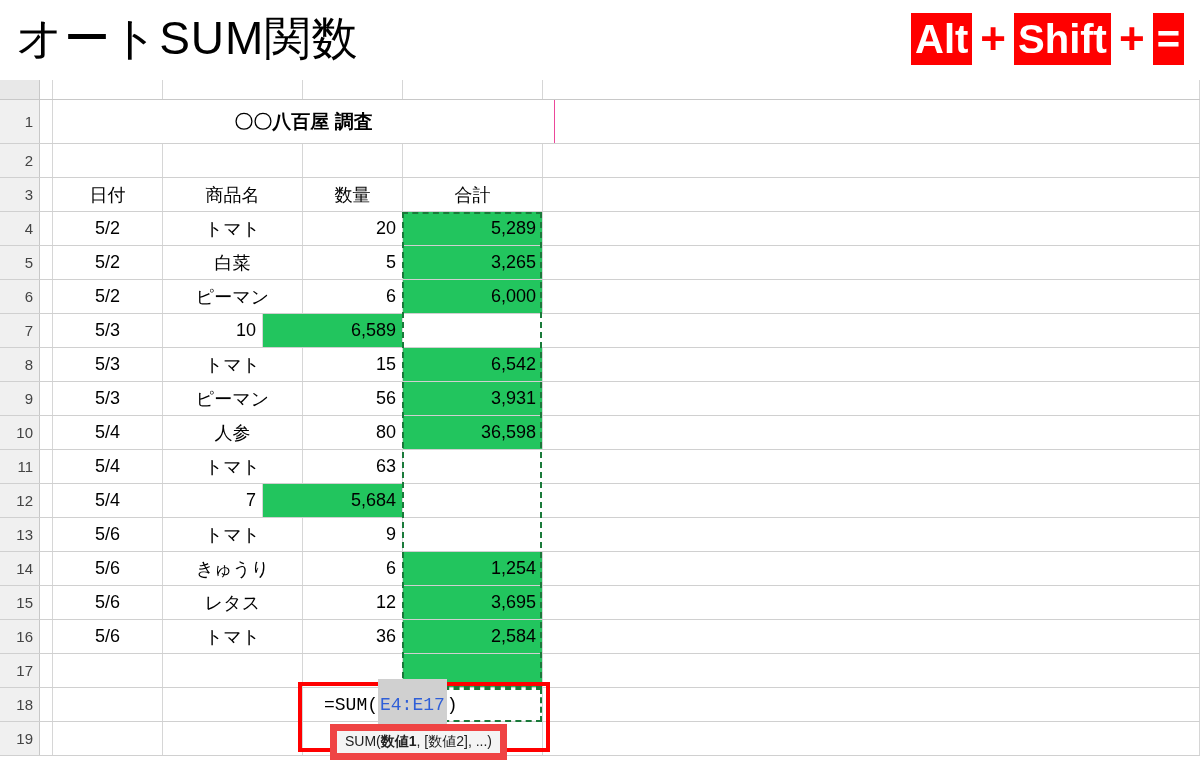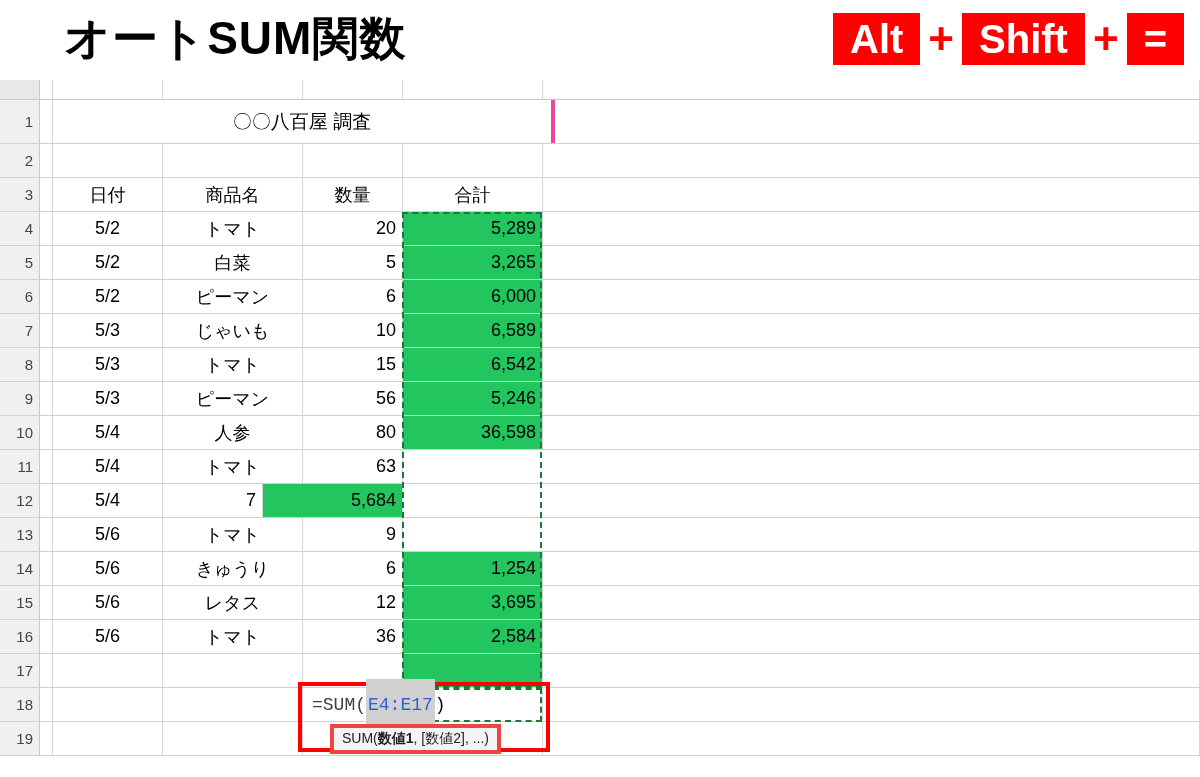--- a/index.html
+++ b/index.html
@@ -1,22 +1,22 @@
 <!DOCTYPE html>
 <html><head>
 <meta charset="utf-8">
 <style>
   * { box-sizing: border-box; }
   html, body { margin: 0; padding: 0; background: #fff; font-family: "Meiryo", "Yu Gothic", sans-serif; }
   .canvas { width: 1200px; height: 777px; position: relative; overflow: hidden; }
 
   .title-bar { position: absolute; top: 8px; left: 16px; right: 16px; display: flex; align-items: center; }
-  .title-text { font-size: 46px; font-weight: 700; letter-spacing: 1px; color: #000; margin-left: 48px; }
+  .title-text { font-size: 46px; font-weight: 400; letter-spacing: 1px; color: #000; }
   .shortcut { margin-left: auto; display: flex; align-items: center; gap: 8px; }
-  .key { background: #ff0000; color: #fff; font-weight: 800; padding: 4px 17px; font-size: 40px; line-height: 1.1; }
+  .key { background: #ff0000; color: #fff; font-weight: 800; padding: 4px 4px; font-size: 40px; line-height: 1.1; }
   .plus { color: #ff0000; font-weight: 800; font-size: 44px; }
 
   .sheet { position: absolute; left: 0; right: 0; top: 80px; bottom: 0; }
 
   
   .row { display: flex; height: 34px; border-bottom: 1px solid #d0d0d0; }
   .row.header { height: 20px; border-bottom: 1px solid #c8c8c8; }
   .rownum { width: 40px; min-width: 40px; border-right: 1px solid #c8c8c8; background: #f0f0f0;
             display: flex; align-items: center; justify-content: flex-end; padding-right: 6px;
             font-size: 15px; color: #444; }
@@ -30,37 +30,37 @@
   
   .c-gap  { width: 12px; min-width: 12px; }
   .c-date { width: 110px; }
   .c-prod { width: 140px; }
   .c-qty  { width: 100px; }
   .c-sum  { width: 140px; }
   .c-rest { flex: 1; }
 
   
   .row.r1 { height: 44px; }
-  .merged-title { border-right: 4px solid #ec4899; display: flex; align-items: center; justify-content: center;
-                  font-size: 19px; flex: 0 0 502px; background: #fff; }
+  .merged-title { border-right: 1px solid #ec4899; display: flex; align-items: center; justify-content: center;
+                  font-size: 19px; flex: 0 0 502px; background: #fff; font-weight: bold; }
 
   
   .ants { position: absolute; border: 2px dashed #1a7a3a; pointer-events: none; z-index: 5; }
 
   
   .redbox { position: absolute; border: 4px solid #ff0000; background: rgba(255,255,255,0); z-index: 6; }
 
   
   .formula-cell { position: absolute; display: flex; align-items: center; z-index: 7;
                   font-family: Consolas, "Courier New", monospace; font-size: 18px;
                   background: #fff; padding: 0 4px; }
-  .formula-cell .fn   { color: #404040; }
+  .formula-cell .fn   { color: #000000; margin-left: 12px; }
   .formula-cell .ref  { color: #2f5fd8; background: #d0d0d0; padding: 16px 2px; }
   .formula-cell .par  { color: #000; }
-  .formula-tooltip { position: absolute; z-index: 7; background: #f4f4f4; border: 4px solid #ef4444;
+  .formula-tooltip { position: absolute; z-index: 7; background: #f4f4f4; border: 7px solid #ef4444;
                      font-size: 14px; padding: 2px 8px; color: #222; white-space: nowrap; }
   .formula-tooltip .bold { font-weight: 700; }
 
   
   .green-dash { position: absolute; border: 2px dashed #1a7a3a; z-index: 6; pointer-events: none; }
 
 </style>
 </head>
 <body>
 
@@ -141,41 +141,40 @@
           <div class="cell c-date">5/2</div>
           <div class="cell c-prod">ピーマン</div>
           <div class="cell c-qty right">6</div>
           <div class="cell c-sum sel right">6,000</div>
           <div class="cell c-rest"></div>
         </div>
         <div class="row">
           <div class="rownum">7</div>
           <div class="cell c-gap"></div>
           <div class="cell c-date">5/3</div>
-          <div class="cell c-prod">じゃいも</div>
           <div class="cell c-qty right">10</div>
           <div class="cell c-sum sel right">6,589</div>
           <div class="cell c-rest"></div>
         </div>
         <div class="row">
           <div class="rownum">8</div>
           <div class="cell c-gap"></div>
           <div class="cell c-date">5/3</div>
           <div class="cell c-prod">トマト</div>
           <div class="cell c-qty right">15</div>
           <div class="cell c-sum sel right">6,542</div>
           <div class="cell c-rest"></div>
         </div>
         <div class="row">
           <div class="rownum">9</div>
           <div class="cell c-gap"></div>
           <div class="cell c-date">5/3</div>
           <div class="cell c-prod">ピーマン</div>
           <div class="cell c-qty right">56</div>
-          <div class="cell c-sum sel right">5,246</div>
+          <div class="cell c-sum sel right">3,931</div>
           <div class="cell c-rest"></div>
         </div>
         <div class="row">
           <div class="rownum">10</div>
           <div class="cell c-gap"></div>
           <div class="cell c-date">5/4</div>
           <div class="cell c-prod">人参</div>
           <div class="cell c-qty right">80</div>
           <div class="cell c-sum sel right">36,598</div>
           <div class="cell c-rest"></div>

